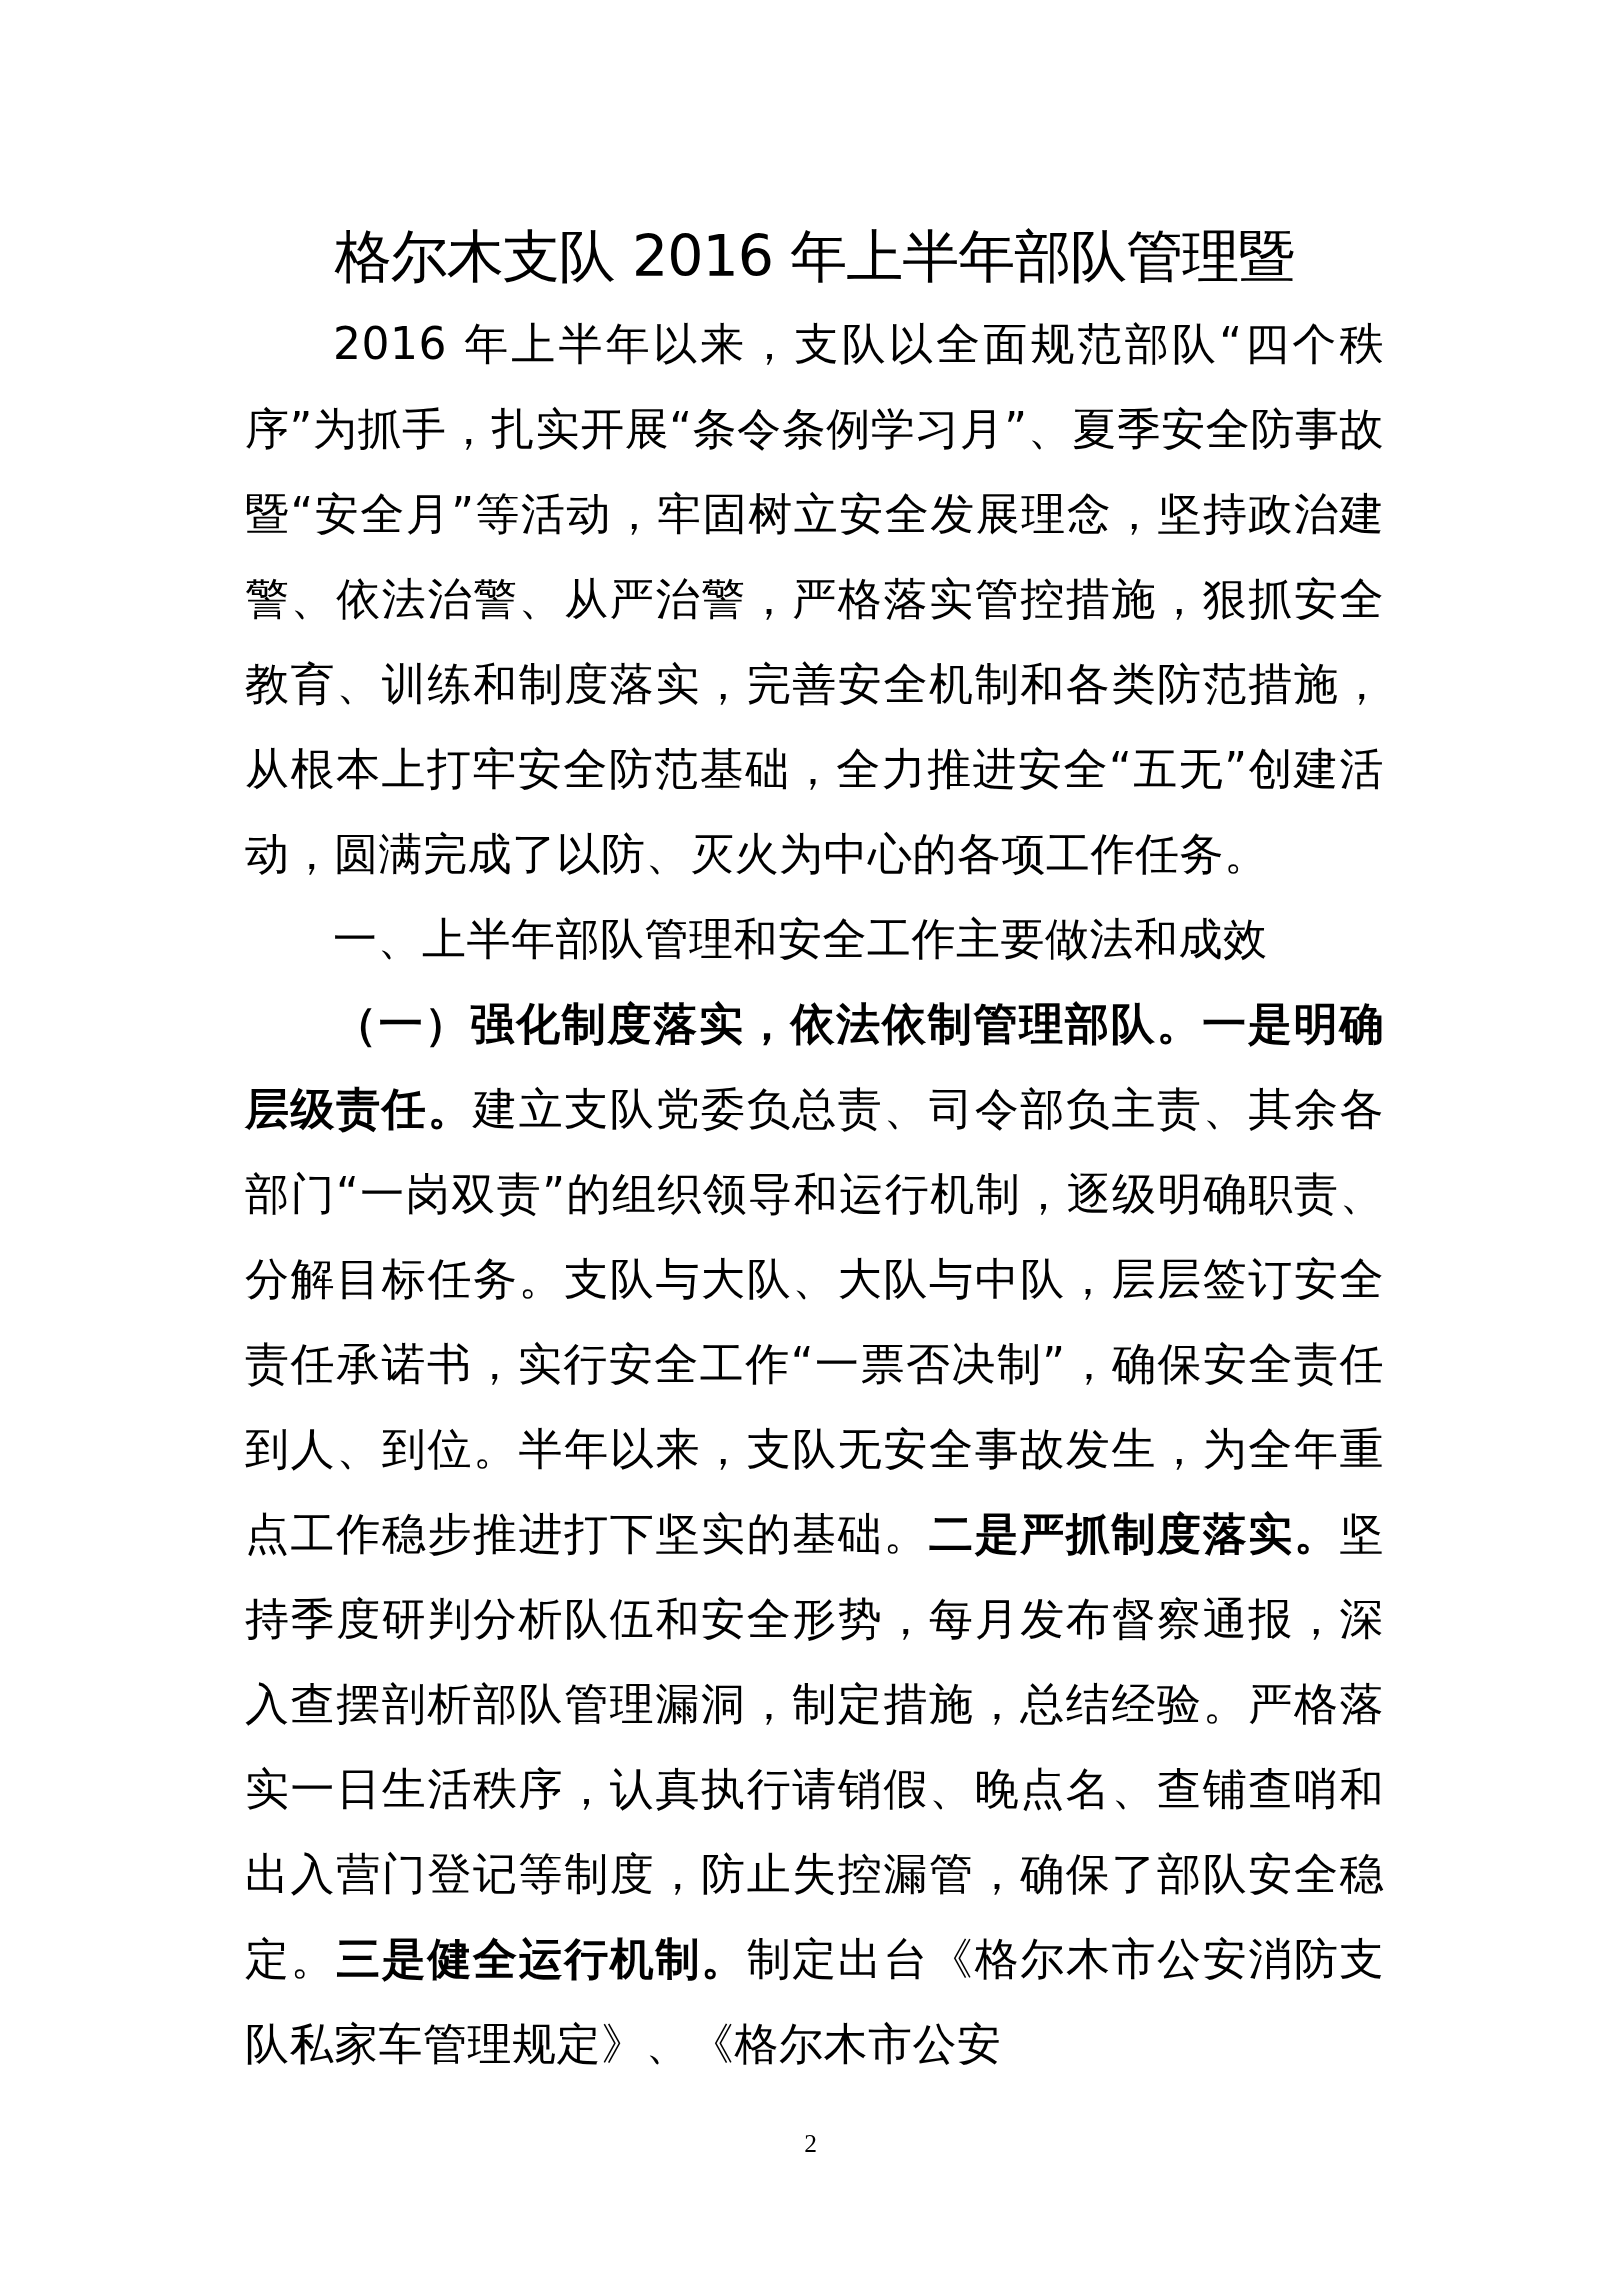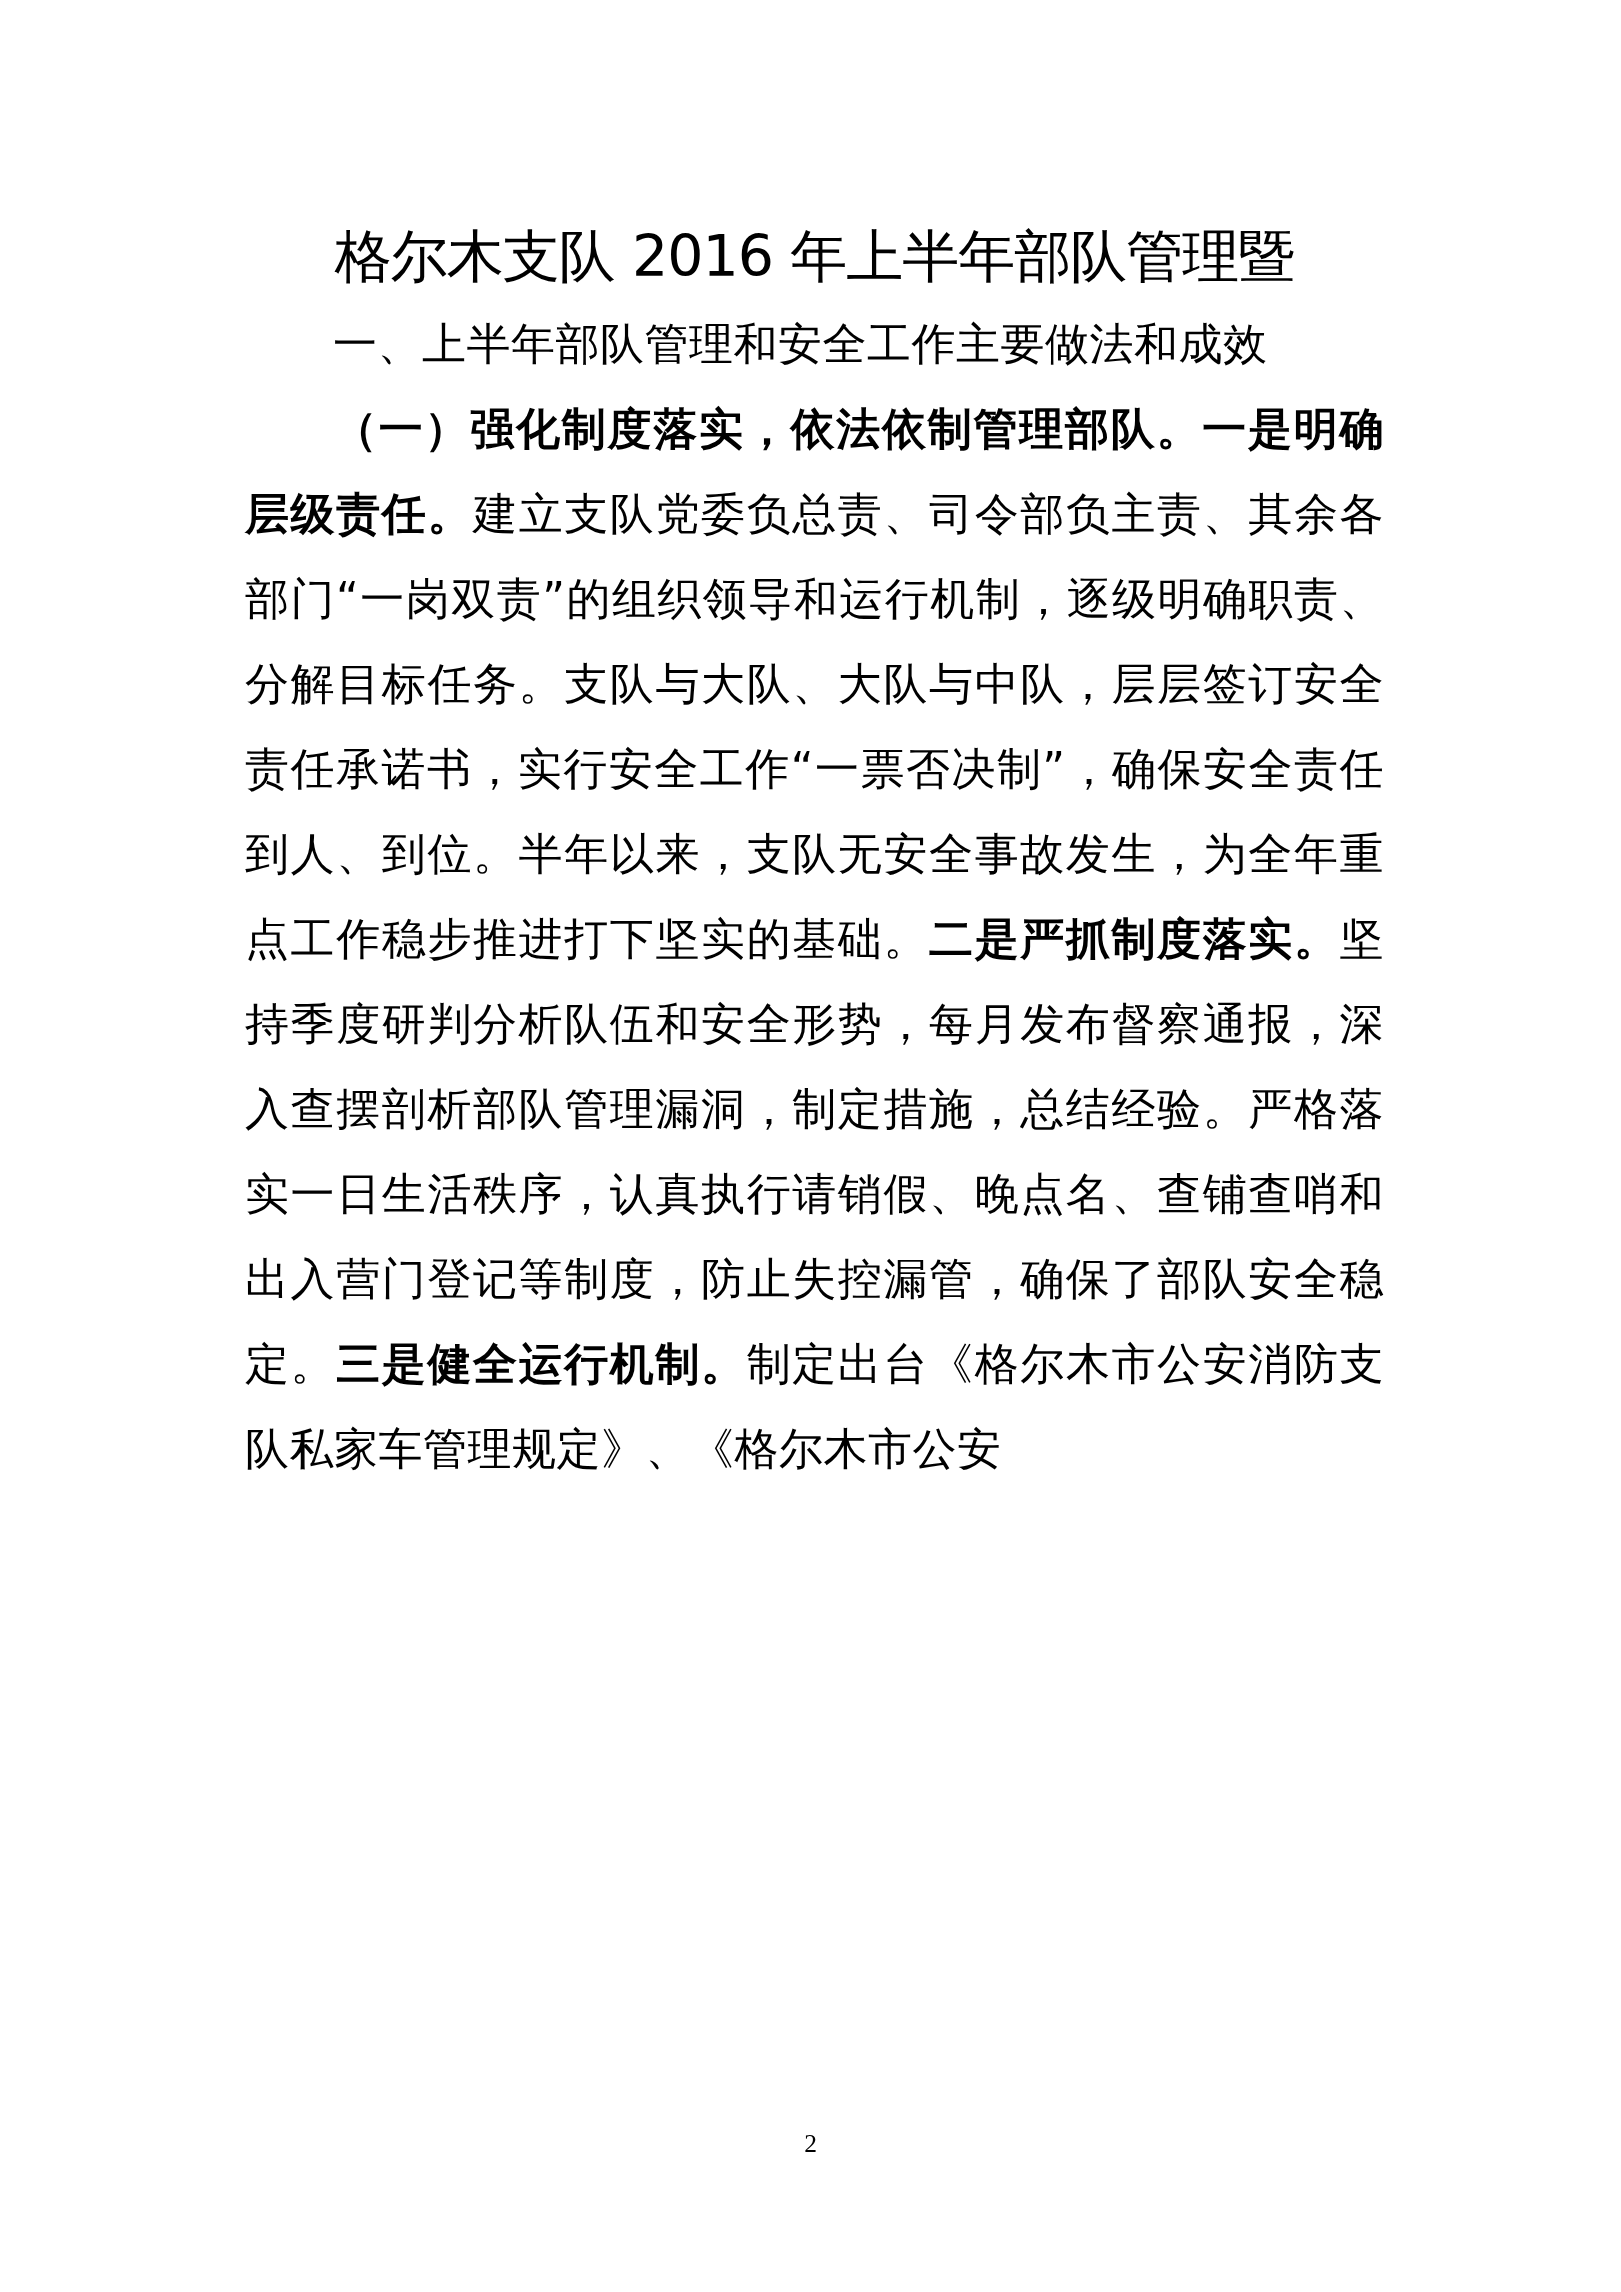--- a/index.html
+++ b/index.html
@@ -23,20 +23,21 @@
     }
   </style>
 </head>
 <body>
 
 <div class="page">
   <h1 class="title">
     <span>格尔木支队 2016 年上半年部队管理暨</span><br>
   </h1>
 
+  <p class="para">2016 年上半年以来，支队以全面规范部队“四个秩序”为抓手，扎实开展“条令条例学习月”、夏季安全防事故暨“安全月”等活动，牢固树立安全发展理念，坚持政治建警、依法治警、从严治警，严格落实管控措施，狠抓安全教育、训练和制度落实，完善安全机制和各类防范措施，从根本上打牢安全防范基础，全力推进安全“五无”创建活动，圆满完成了以防、灭火为中心的各项工作任务。</p>
 
   <p class="para heading1">一、上半年部队管理和安全工作主要做法和成效</p>
 
   <p class="para"><span class="b">（一）强化制度落实，依法依制管理部队。</span><span class="b">一是明确层级责任。</span><span>建立支队党委负总责、司令部负主责、其余各部门“一岗双责”的组织领导和运行机制，逐级明确职责、分解目标任务。支队与大队、大队与中队，层层签订安全责任承诺书，实行安全工作“一票否决制”，确保安全责任到人、到位。半年以来，支队无安全事故发生，为全年重点工作稳步推进打下坚实的基础。</span><span class="b">二是严抓制度落实。</span><span>坚持季度研判分析队伍和安全形势，每月发布督察通报，深入查摆剖析部队管理漏洞，制定措施，总结经验。严格落实一日生活秩序，认真执行请销假、晚点名、查铺查哨和出入营门登记等制度，防止失控漏管，确保了部队安全稳定。</span><span class="b">三是健全运行机制。</span><span>制定出台《格尔木市公安消防支队私家车管理规定》、《格尔木市公安</span></p>
 </div>
 
 <div class="footer">2</div>
 
 
 </body></html>

